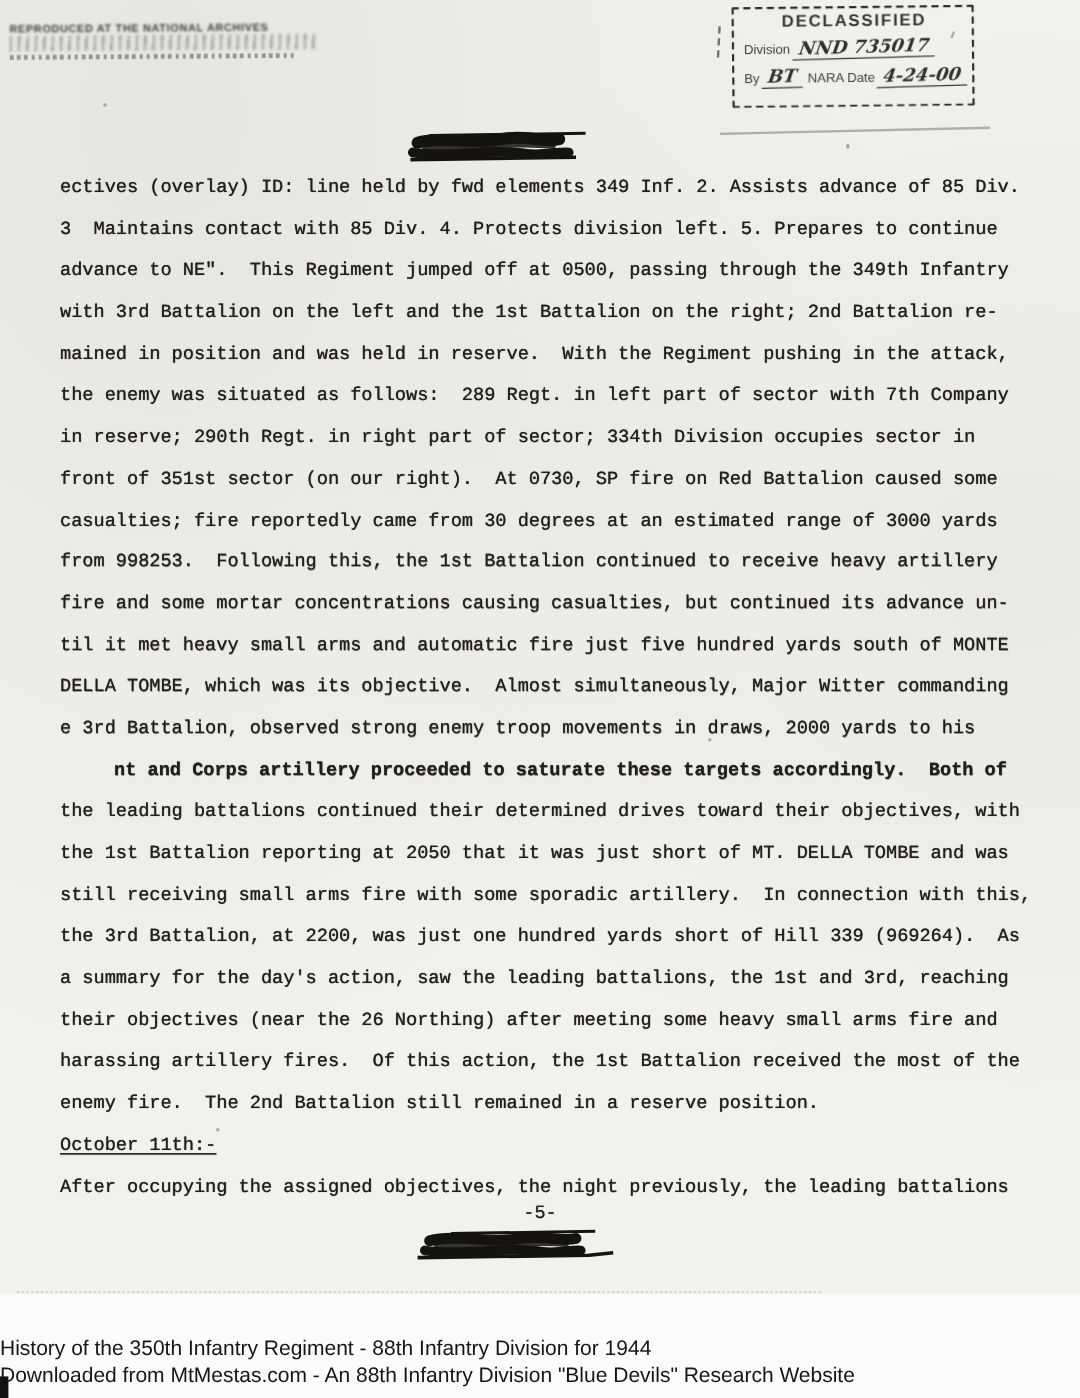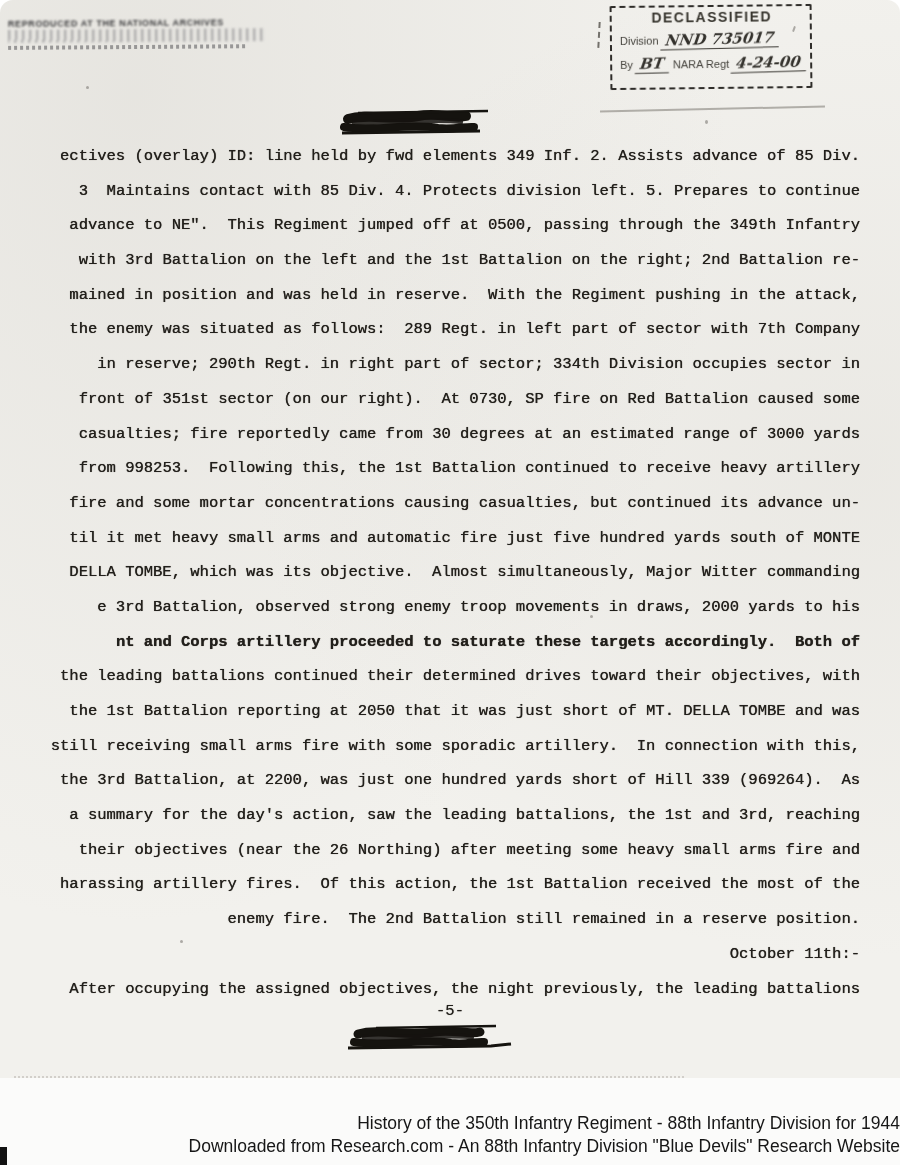--- a/index.html
+++ b/index.html
@@ -7,21 +7,20 @@
     width:900px;height:1165px;position:relative;overflow:hidden;
     font-family:"Liberation Sans",sans-serif;
     background:#ffffff;
   }
   .scan-page{
     position:absolute;left:0;top:0;width:900px;height:1165px;
     background:
       radial-gradient(ellipse at 15% 8%, rgba(190,186,178,0.22), transparent 55%),
       radial-gradient(ellipse at 95% 40%, rgba(200,196,188,0.18), transparent 50%),
       #f2f1ed;
-    border-radius: 13px;
   }
   .scan-footer-strip{
     position:absolute;left:0;top:1078px;width:900px;height:87px;
     background:#fbfbfa;
   }
   
   .archives-stamp{
     position:absolute;left:8px;top:18px;width:258px;
     transform:rotate(-0.4deg);
   }
@@ -79,36 +78,36 @@
   }
   
   .typed-body{
     position:absolute;left:50px;top:139px;width:810px;
     font-family:"Liberation Mono",monospace;
     font-size:15.5px;line-height:34.7px;
     color:#211f1b;
     text-shadow:0 0 0.7px rgba(45,40,33,0.85), 0.3px 0.3px 0.5px rgba(45,40,33,0.4);
     white-space:pre;
   }
-  .tline{height:34.7px;text-align:right;}
+  .tline{height:34.7px;}
   .tline.indent{padding-left:45px;font-weight:bold;}
-  .tline.underline{text-underline-offset:3px;}
+  .tline.underline{text-decoration:underline;text-underline-offset:3px;}
   .page-number{
     position:absolute;left:0;top:1002px;width:810px;text-align:center;
     font-family:"Liberation Mono",monospace;font-size:15.5px;color:#211f1b;
     text-shadow:0 0 0.7px rgba(45,40,33,0.85);
     padding-right:10px;box-sizing:border-box;
   }
   .page-number-wrap{position:absolute;left:50px;top:0;width:810px;}
   
   .scribble-top{position:absolute;left:338px;top:107px;}
   .scribble-bottom{position:absolute;left:346px;top:1024px;}
   
   .site-footer{
-    position:absolute;left:0;top:1112px;width:900px;text-align:right;
+    position:absolute;left:0;top:1112px;width:900px;text-align:left;
     font-family:"Liberation Sans",sans-serif;color:#161616;
   }
   .site-footer .f1{font-size:17.5px;line-height:23px;}
   .site-footer .f2{font-size:17.5px;line-height:23px;}
   .corner-mark{
     position:absolute;left:0;top:1147px;width:7px;height:18px;background:#121212;
   }
   .speck{position:absolute;background:#7d7a74;border-radius:50%;opacity:.6;}
 </style>
 </head>
@@ -125,21 +124,21 @@
   <div class="stamp-tick"></div>
   <div class="declass-stamp">
     <div class="declass-title">DECLASSIFIED</div>
     <div class="declass-row">
       <span>Division</span>
       <span class="hand hand-line">NND 735017</span>
     </div>
     <div class="declass-row">
       <span>By</span>
       <span class="hand hand-line">BT</span>
-      <span>NARA Regt</span>
+      <span>NARA Date</span>
       <span class="hand hand-line">4-24-00</span>
     </div>
   </div>
 
   <div class="pencil-line"></div>
 
   <svg class="scribble-top" width="155" height="34" viewBox="0 0 155 34">
     <path d="M10,12 C30,6 55,14 80,9 C100,5 115,12 128,9" stroke="#15130f" stroke-width="10" fill="none" stroke-linecap="round"></path>
     <path d="M6,20 C35,25 70,16 100,21 C115,23 128,19 136,20" stroke="#15130f" stroke-width="8" fill="none" stroke-linecap="round"></path>
     <path d="M20,6 L150,4" stroke="#15130f" stroke-width="2.5" fill="none"></path>
@@ -159,21 +158,21 @@
     <path d="M30,4 L150,2" stroke="#15130f" stroke-width="2.5" fill="none"></path>
     <path d="M2,24 L145,22 L165,20" stroke="#15130f" stroke-width="3" fill="none"></path>
     <path d="M16,13 C45,16 95,9 128,13" stroke="#15130f" stroke-width="5" fill="none" opacity="0.85"></path>
   </svg>
 
   <div class="dotted-page-edge"></div>
 
   <div class="scan-footer-strip"></div>
   <div class="site-footer">
     <div class="f1">History of the 350th Infantry Regiment - 88th Infantry Division for 1944</div>
-    <div class="f2">Downloaded from Research.com - An 88th Infantry Division "Blue Devils" Research Website</div>
+    <div class="f2">Downloaded from MtMestas.com - An 88th Infantry Division "Blue Devils" Research Website</div>
   </div>
 
   <div class="corner-mark"></div>
 
   <div class="speck" style="left:86px;top:86px;width:3px;height:3px;"></div>
   <div class="speck" style="left:793px;top:26px;width:2px;height:6px;transform:rotate(20deg);border-radius:1px;"></div>
   <div class="speck" style="left:705px;top:120px;width:3px;height:4px;"></div>
   <div class="speck" style="left:590px;top:615px;width:3px;height:3px;"></div>
   <div class="speck" style="left:180px;top:940px;width:3px;height:3px;"></div>
 </div>

